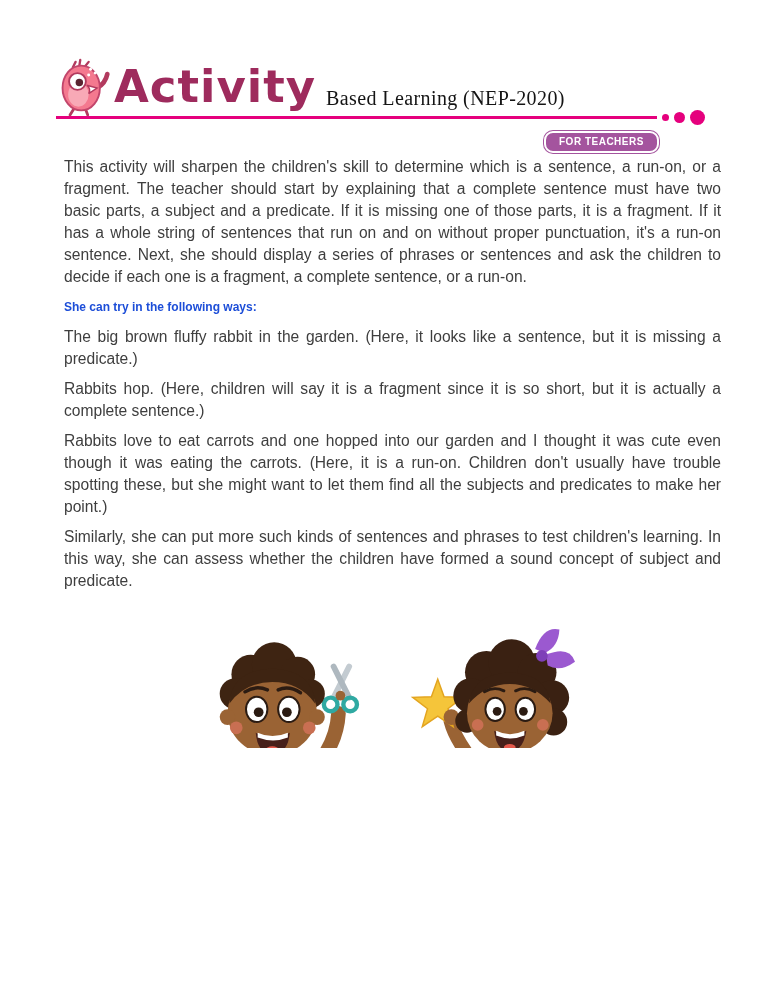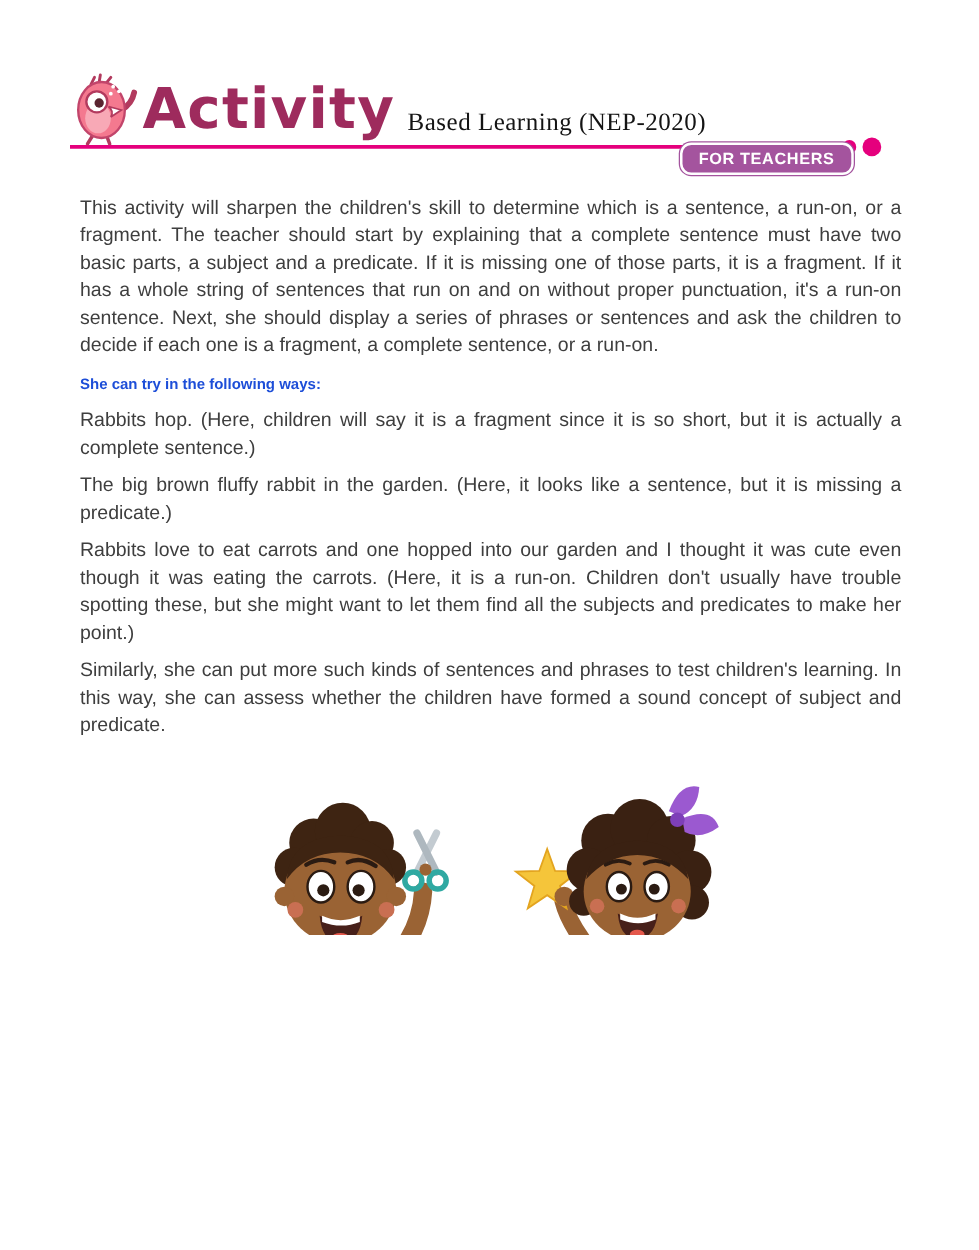--- a/index.html
+++ b/index.html
@@ -25,23 +25,23 @@
     font-family:"Liberation Serif",serif;
     font-size:20px;line-height:1.05;color:#141414;
     margin-left:10px;letter-spacing:0.4px;
   }
   .hdr-line{position:absolute;left:56px;top:116px;width:601px;height:3px;background:#E5007D;}
   .dot{position:absolute;border-radius:50%;background:#E5007D;}
   .dot1{left:662px;top:114px;width:7px;height:7px;}
   .dot2{left:674px;top:112px;width:11px;height:11px;}
   .dot3{left:690px;top:110px;width:15px;height:15px;}
   .hdr-badge{
-    position:absolute;left:544px;top:114px;
+    position:absolute;left:544px;top:131px;
     background:#A4549E;color:#ffffff;
-    font-weight:bold;font-size:13px;letter-spacing:0.5px;
+    font-weight:bold;font-size:10px;letter-spacing:0.5px;
     padding:3px 13px 4px;border-radius:9px;
     border:2px solid #ffffff;box-shadow:0 0 0 1px #A4549E;
   }
   
   .content{
     position:absolute;left:64px;top:156px;width:657px;
     color:#3E3E3E;font-size:15.6px;line-height:22px;
   }
   .content p{margin:0 0 8px;text-align:justify;}
   .content p:last-child{margin-bottom:0;}
@@ -99,22 +99,22 @@
   <div class="hdr-line"></div>
   <div class="dot dot1"></div>
   <div class="dot dot2"></div>
   <div class="dot dot3"></div>
 
   <div class="hdr-badge">FOR TEACHERS</div>
 
   <div class="content">
     <p>This activity will sharpen the children's skill to determine which is a sentence, a run-on, or a fragment. The teacher should start by explaining that a complete sentence must have two basic parts, a subject and a predicate. If it is missing one of those parts, it is a fragment. If it has a whole string of sentences that run on and on without proper punctuation, it's a run-on sentence. Next, she should display a series of phrases or sentences and ask the children to decide if each one is a fragment, a complete sentence, or a run-on.</p>
     <p class="green-head">She can try in the following ways:</p>
+    <p>The big brown fluffy rabbit in the garden. (Here, it looks like a sentence, but it is missing a predicate.)</p>
     <p>Rabbits hop. (Here, children will say it is a fragment since it is so short, but it is actually a complete sentence.)</p>
-    <p>The big brown fluffy rabbit in the garden. (Here, it looks like a sentence, but it is missing a predicate.)</p>
     <p>Rabbits love to eat carrots and one hopped into our garden and I thought it was cute even though it was eating the carrots. (Here, it is a run-on. Children don't usually have trouble spotting these, but she might want to let them find all the subjects and predicates to make her point.)</p>
     <p>Similarly, she can put more such kinds of sentences and phrases to test children's learning. In this way, she can assess whether the children have formed a sound concept of subject and predicate.</p>
   </div>
 
   <svg class="illus" viewBox="0 0 450 300" role="img" aria-label="Two children sitting on the floor doing paper craft: a boy in a yellow t-shirt holding scissors and a blue paper sheet, and a girl in a purple t-shirt with a purple hair bow holding up a yellow paper star, with a pencil cup, paint pots, glue bottle and colored paper sheets between them">
 
     <g>
 
       <path d="M138 168 Q168 140 170 104" stroke="#9A6334" stroke-width="15" fill="none" stroke-linecap="round"></path>
 

